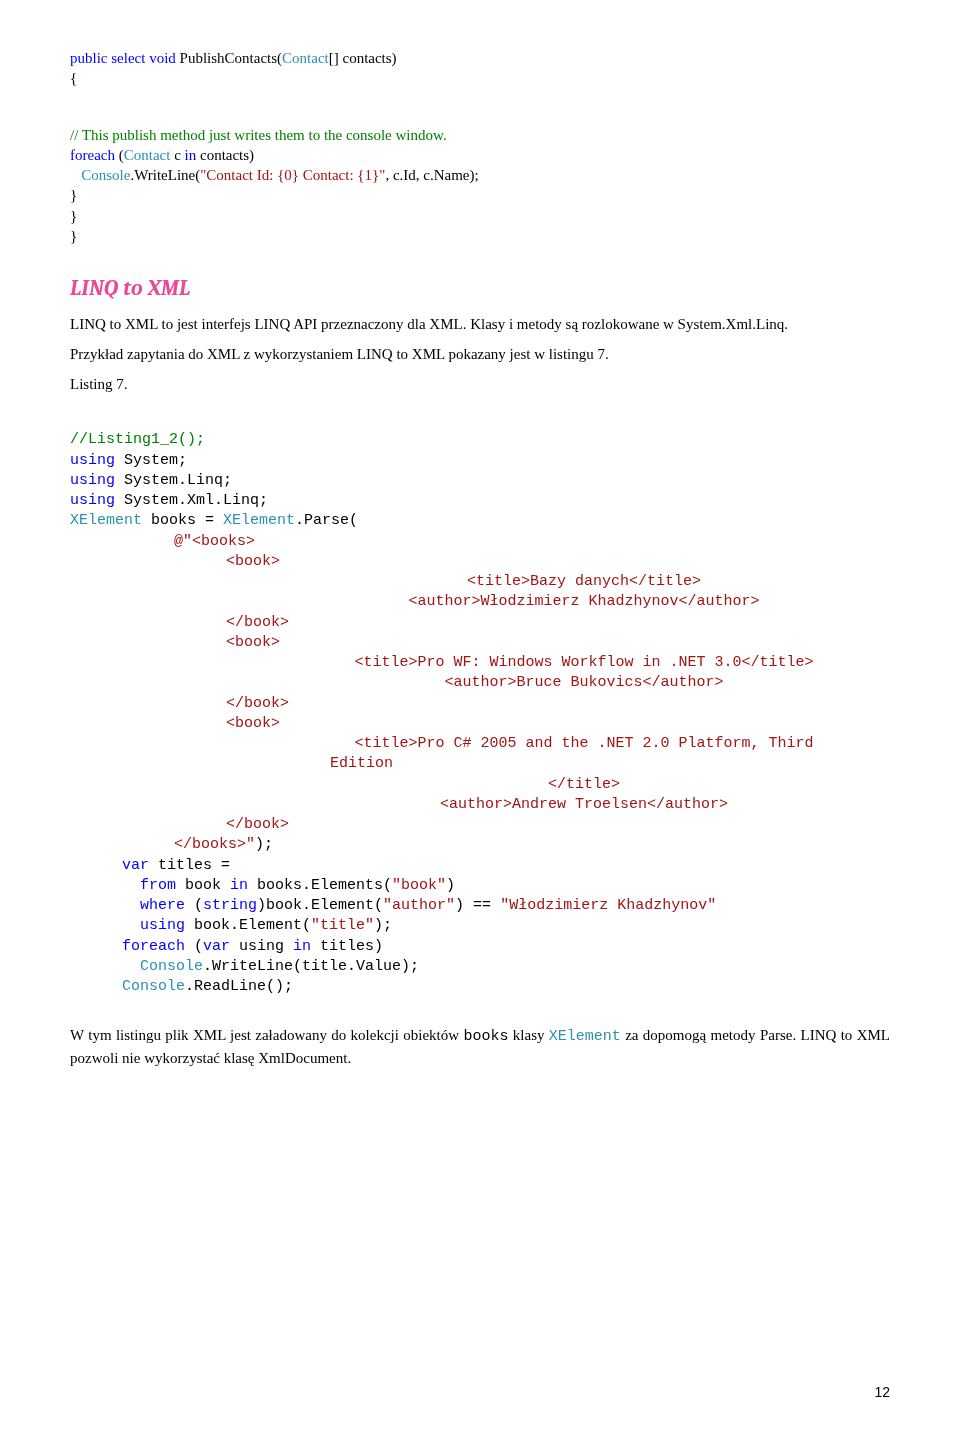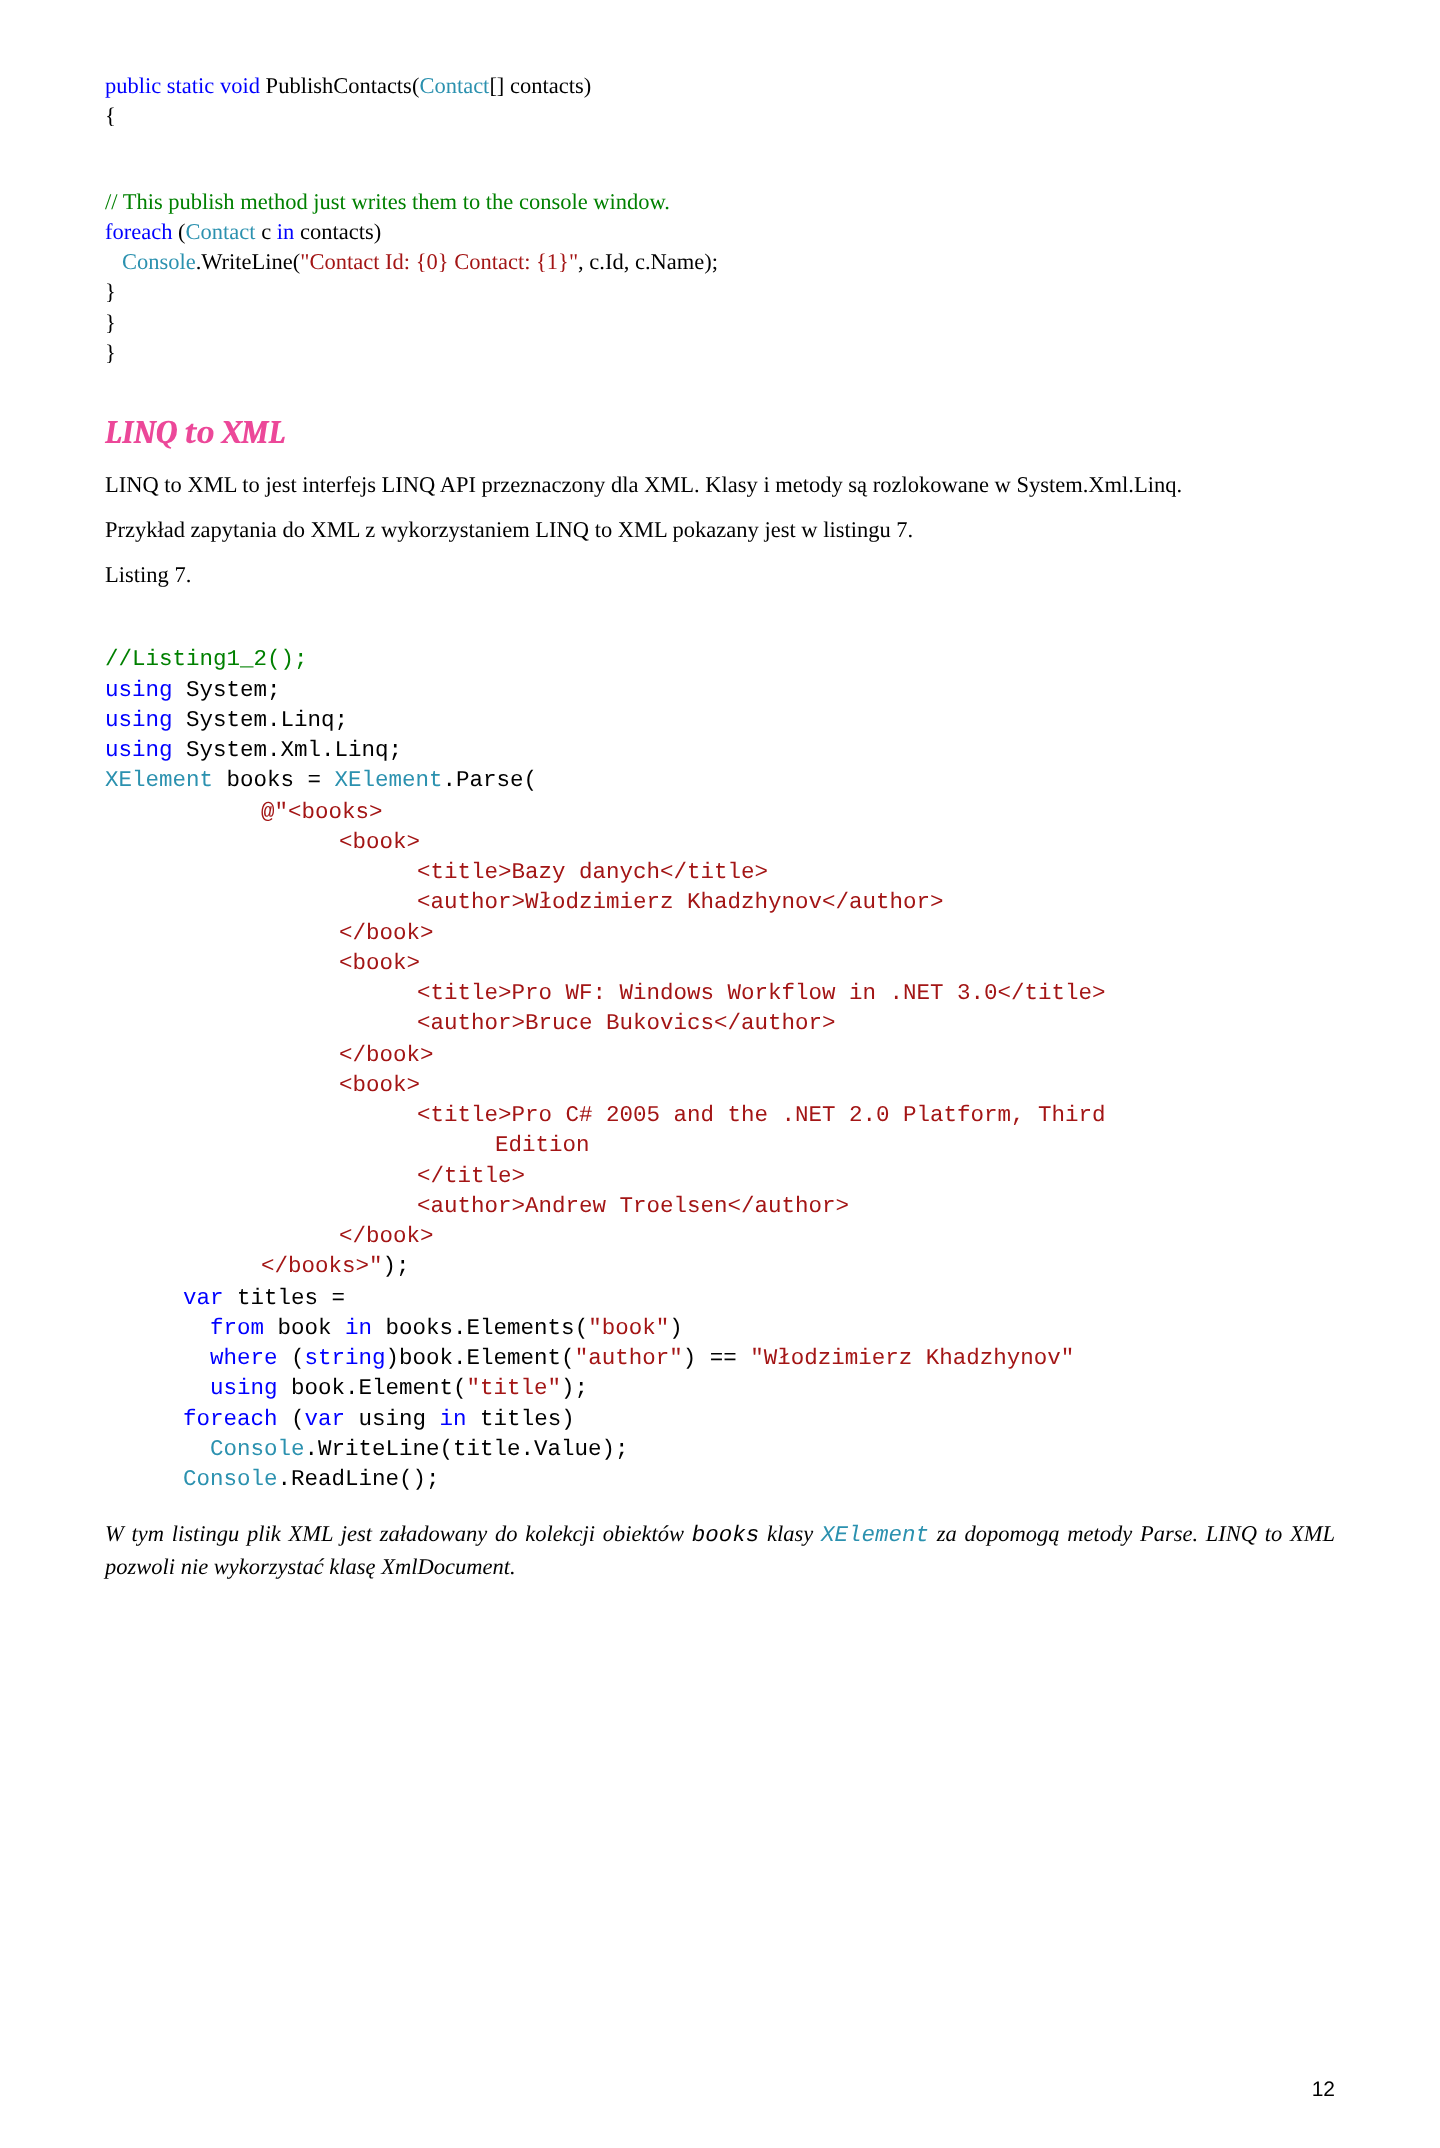--- a/index.html
+++ b/index.html
@@ -34,28 +34,28 @@
   .pagenum {
     position: absolute;
     right: 70px;
     bottom: 30px;
     font-family: Liberation Sans, sans-serif;
     font-size: 14px;
   }
   .indent1 { padding-left: 52px; }
   .indent2 { padding-left: 104px; }
   .indent3 { padding-left: 156px; }
-  .indent4 { padding-left: 208px; }
+  .indent4 { padding-left: 208px; text-align: center; }
   .indent5 { padding-left: 260px; }
 </style>
 </head>
 <body>
 
 <div class="block code-serif">
-  <div><span class="kw-blue">public static void </span><span>PublishContacts(</span><span class="kw-teal">Contact</span><span>[] contacts)</span></div>
+  <div><span class="kw-blue">public select void </span><span>PublishContacts(</span><span class="kw-teal">Contact</span><span>[] contacts)</span></div>
   <div>{</div>
   <div class="kw-green">// This publish method just writes them to the console window.</div>
   <div><span class="kw-blue">foreach </span><span>(</span><span class="kw-teal">Contact</span><span> c </span><span class="kw-blue">in </span><span>contacts)</span></div>
   <div>&nbsp;&nbsp;&nbsp;<span class="kw-teal">Console</span><span>.WriteLine(</span><span class="kw-red">"Contact Id: {0} Contact: {1}"</span><span>, c.Id, c.Name);</span></div>
   <div>}</div>
   <div>}</div>
   <div>}</div>
 </div>
 
 <div class="heading">LINQ to XML</div>
@@ -91,17 +91,17 @@
   <div class="indent1"><span class="kw-blue">var</span><span> titles =</span></div>
   <div class="indent1">&nbsp;&nbsp;<span class="kw-blue">from</span><span> book </span><span class="kw-blue">in</span><span> books.Elements(</span><span class="kw-red">"book"</span><span>)</span></div>
   <div class="indent1">&nbsp;&nbsp;<span class="kw-blue">where</span><span> (</span><span class="kw-blue">string</span><span>)book.Element(</span><span class="kw-red">"author"</span><span>) == </span><span class="kw-red">"Włodzimierz Khadzhynov"</span></div>
   <div class="indent1">&nbsp;&nbsp;<span class="kw-blue">using</span><span> book.Element(</span><span class="kw-red">"title"</span><span>);</span></div>
 
   <div class="indent1"><span class="kw-blue">foreach</span><span> (</span><span class="kw-blue">var</span><span> using </span><span class="kw-blue">in</span><span> titles)</span></div>
   <div class="indent1">&nbsp;&nbsp;<span class="kw-teal">Console</span><span>.WriteLine(title.Value);</span></div>
   <div class="indent1"><span class="kw-teal">Console</span><span>.ReadLine();</span></div>
 </div>
 
-<p style="margin-top:16px;font-style:italic;">
+<p style="margin-top:28px;">
   <span>W tym listingu plik XML jest załadowany do kolekcji obiektów </span><span class="code-mono">books</span><span> klasy </span><span class="code-mono kw-teal">XElement</span><span> za dopomogą metody Parse.  LINQ to XML pozwoli nie wykorzystać klasę XmlDocument.</span>
 </p>
 
 <div class="pagenum">12</div>
 
 </body></html>

